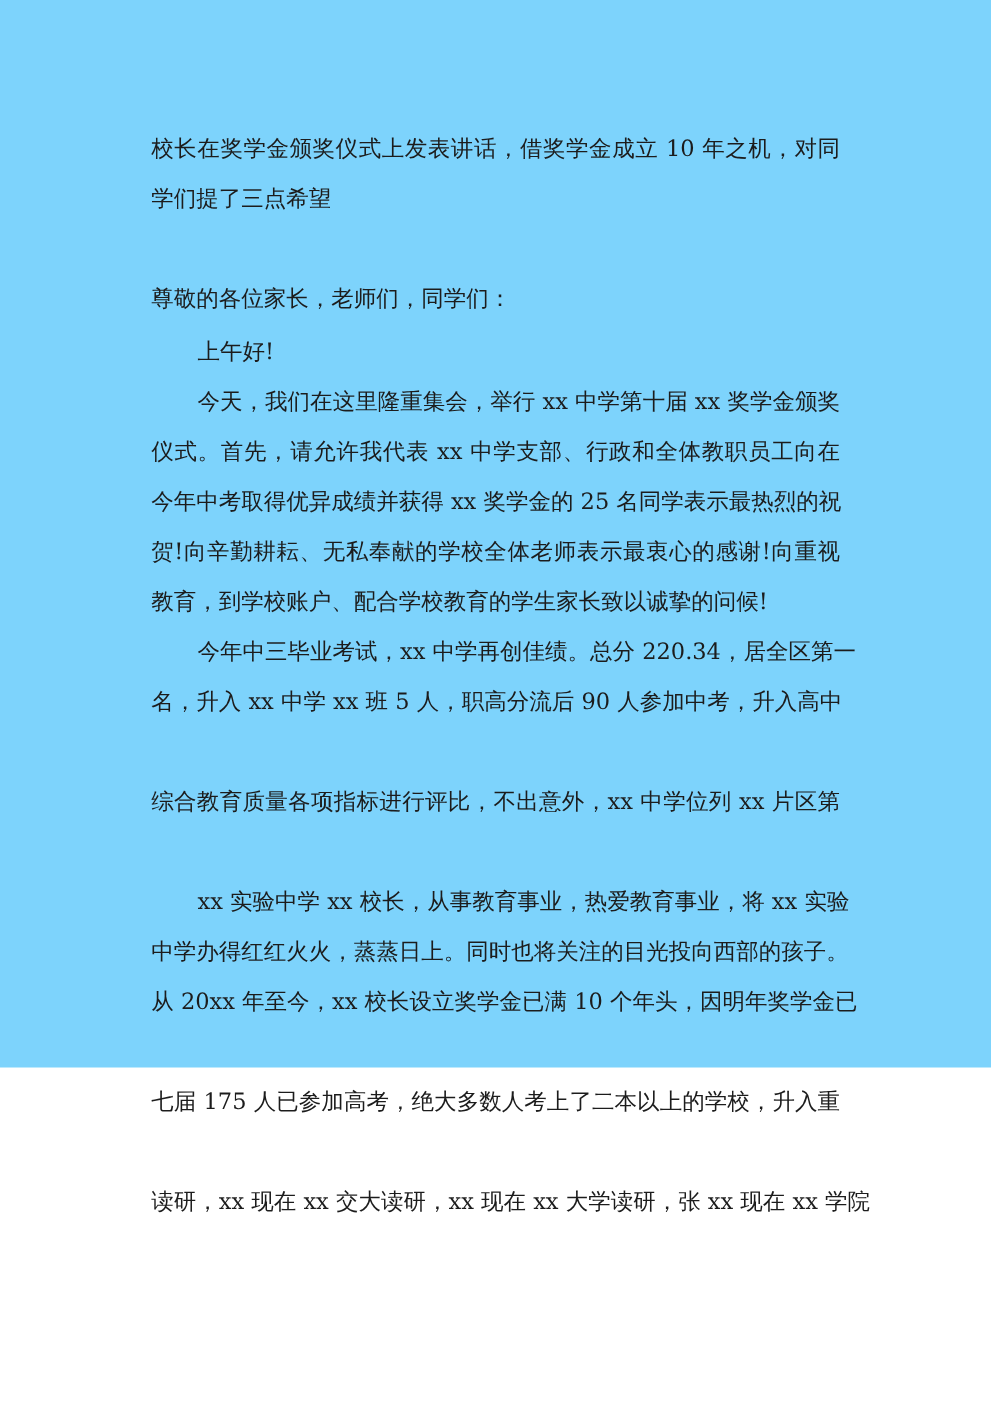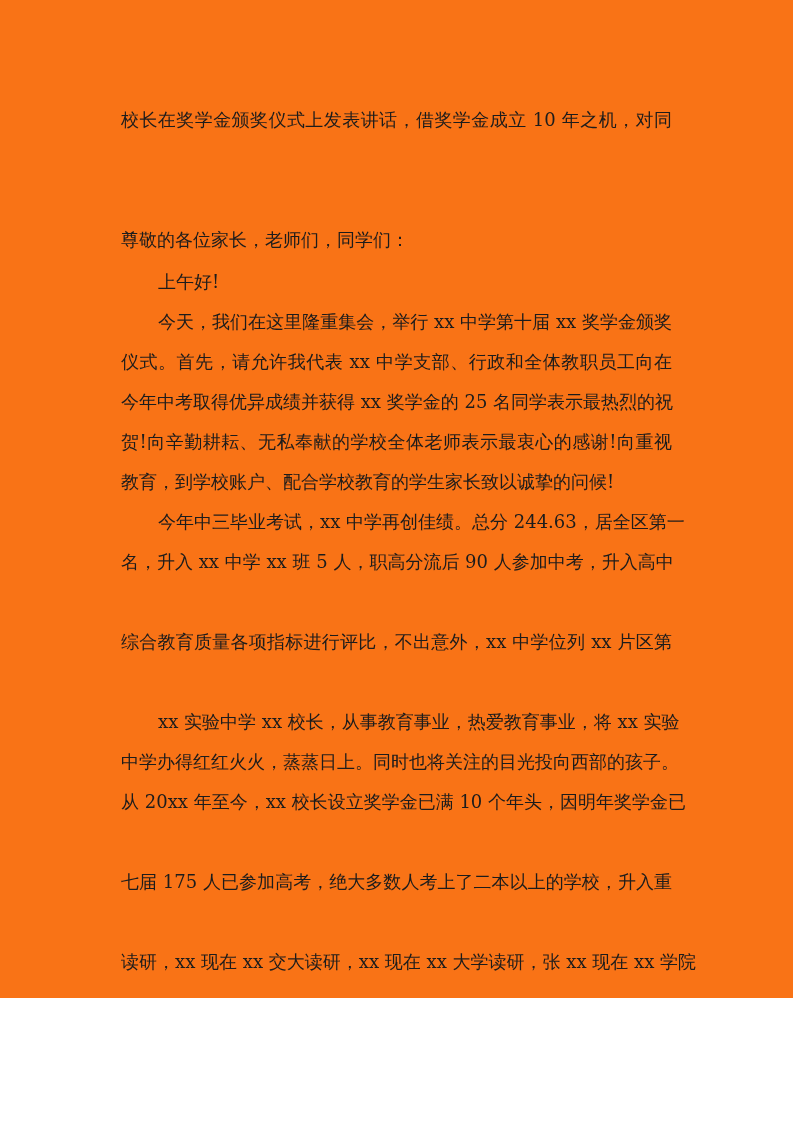--- a/index.html
+++ b/index.html
@@ -11,22 +11,22 @@
     width: 793px;
     height: 1122px;
     position: relative;
     overflow: hidden;
     font-family: "DejaVu Serif", "Liberation Serif", serif;
     color: #1c1c1c;
   }
   .page {
     position: absolute;
     left: 0; top: 0;
-    width: 793px; height: 998px;
-    background: #f97316;
+    width: 793px; height: 854px;
+    background: #7dd3fc;
   }
   .line {
     position: absolute;
     left: 121px;
     width: 551px;
     height: 24px;
     line-height: 24px;
     font-size: 18px;
     white-space: nowrap;
     overflow: visible;
@@ -39,32 +39,33 @@
     left: 158px;
     width: 514px;
   }
 </style>
 </head>
 <body>
 
 <div class="page">
 
   <div class="line full" style="top:108px">校长在奖学金颁奖仪式上发表讲话，借奖学金成立 10 年之机，对同</div>
+  <div class="line" style="top:148px">学们提了三点希望</div>
 
   <div class="line" style="top:228px">尊敬的各位家长，老师们，同学们：</div>
 
   <div class="line indent" style="top:270px">上午好!</div>
 
   <div class="line indent full" style="top:310px">今天，我们在这里隆重集会，举行 xx 中学第十届 xx 奖学金颁奖</div>
   <div class="line full" style="top:350px">仪式。首先，请允许我代表 xx 中学支部、行政和全体教职员工向在</div>
   <div class="line full" style="top:390px">今年中考取得优异成绩并获得 xx 奖学金的 25 名同学表示最热烈的祝</div>
   <div class="line full" style="top:430px">贺!向辛勤耕耘、无私奉献的学校全体老师表示最衷心的感谢!向重视</div>
   <div class="line" style="top:470px">教育，到学校账户、配合学校教育的学生家长致以诚挚的问候!</div>
 
-  <div class="line indent full" style="top:510px">今年中三毕业考试，xx 中学再创佳绩。总分 244.63，居全区第一</div>
+  <div class="line indent full" style="top:510px">今年中三毕业考试，xx 中学再创佳绩。总分 220.34，居全区第一</div>
   <div class="line full" style="top:550px">名，升入 xx 中学 xx 班 5 人，职高分流后 90 人参加中考，升入高中</div>
   <div class="line full" style="top:630px">综合教育质量各项指标进行评比，不出意外，xx 中学位列 xx 片区第</div>
 
   <div class="line indent full" style="top:710px">xx 实验中学 xx 校长，从事教育事业，热爱教育事业，将 xx 实验</div>
   <div class="line full" style="top:750px">中学办得红红火火，蒸蒸日上。同时也将关注的目光投向西部的孩子。</div>
   <div class="line full" style="top:790px">从 20xx 年至今，xx 校长设立奖学金已满 10 个年头，因明年奖学金已</div>
   <div class="line full" style="top:870px">七届 175 人已参加高考，绝大多数人考上了二本以上的学校，升入重</div>
   <div class="line full" style="top:950px">读研，xx 现在 xx 交大读研，xx 现在 xx 大学读研，张 xx 现在 xx 学院</div>
 
 </div>

